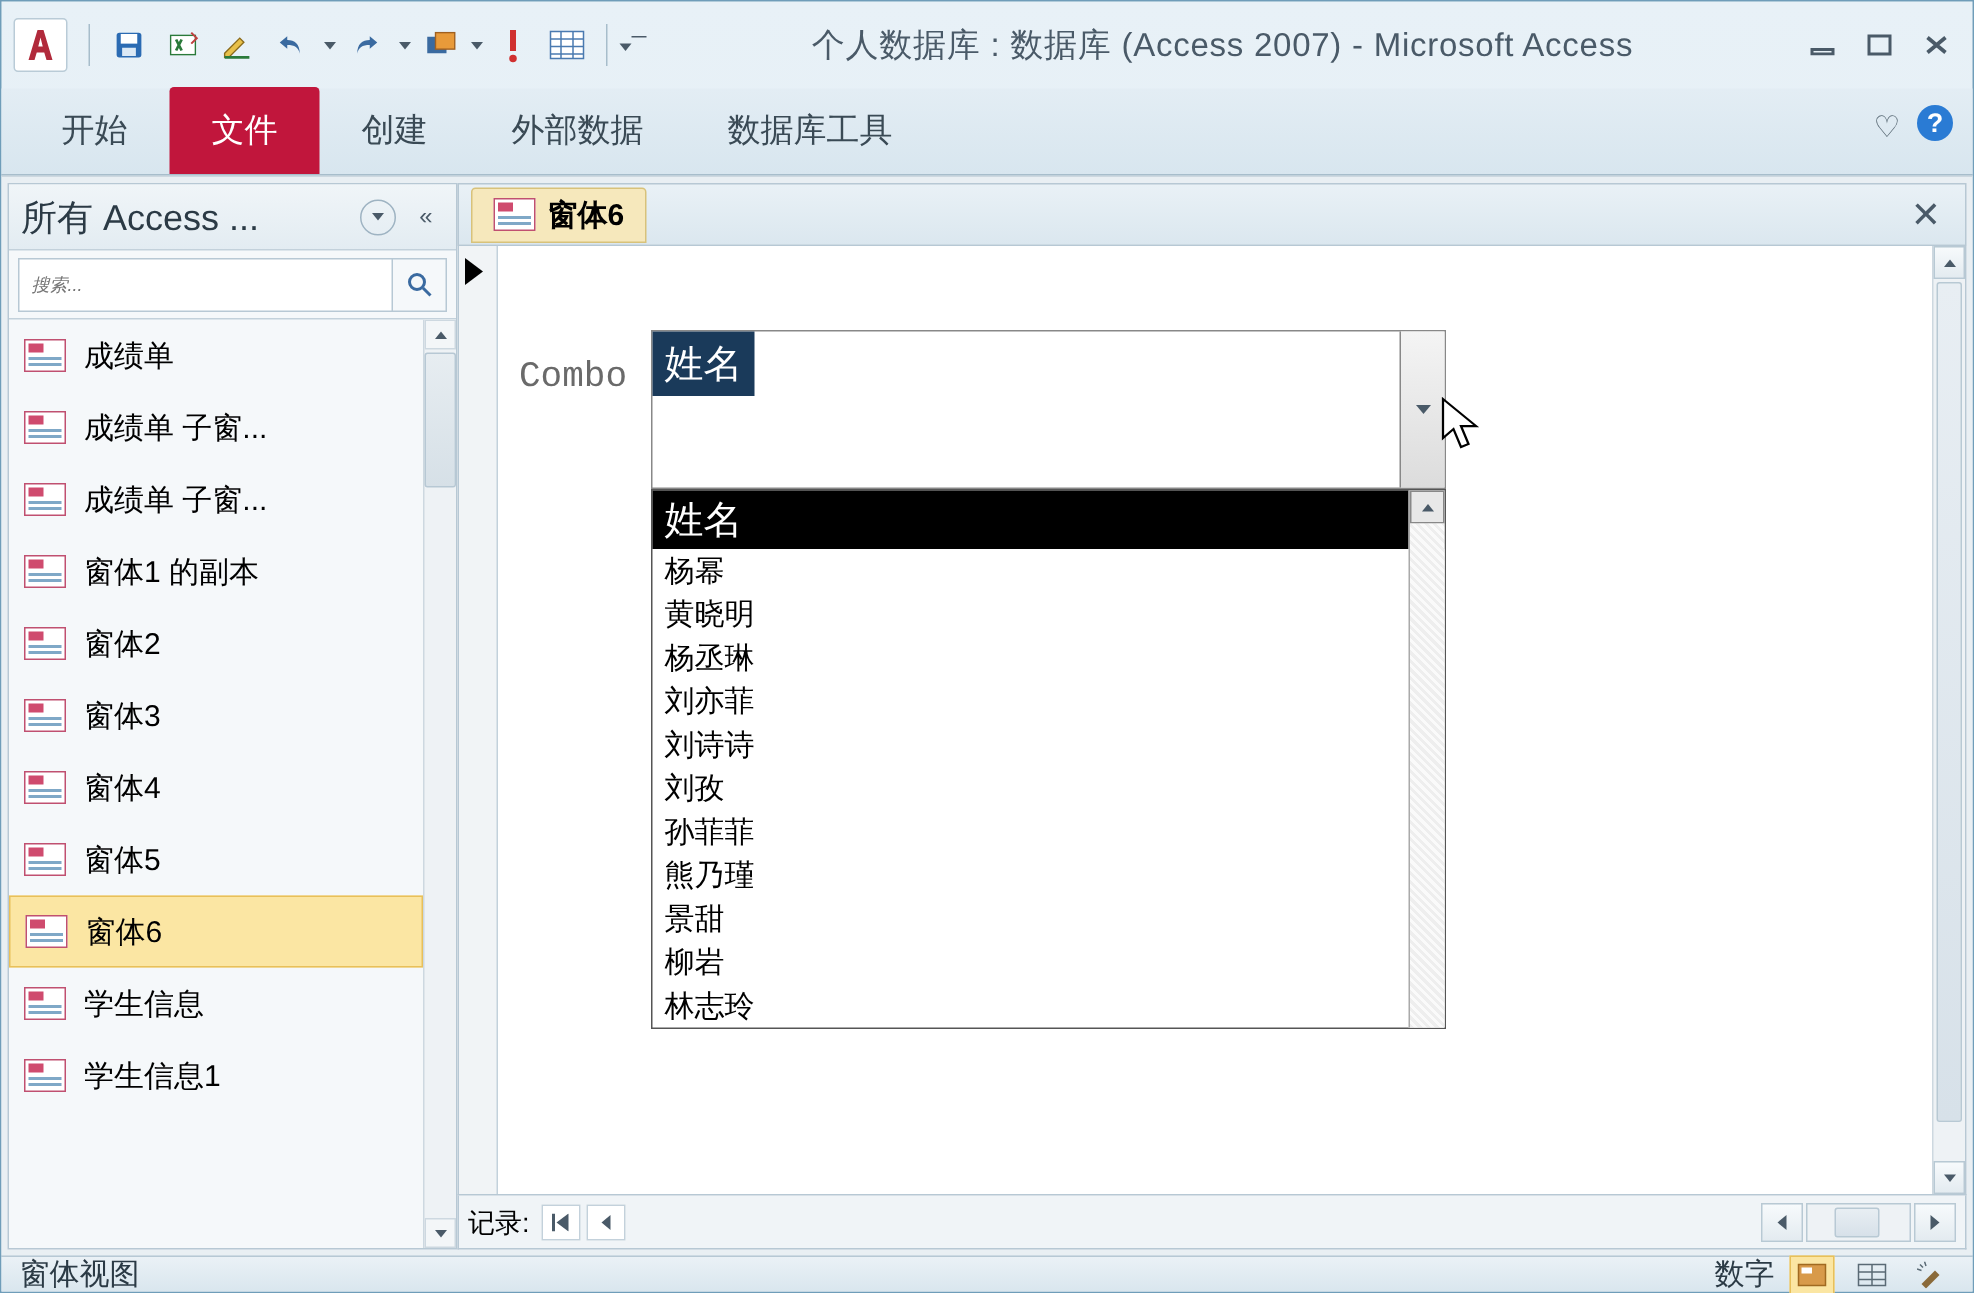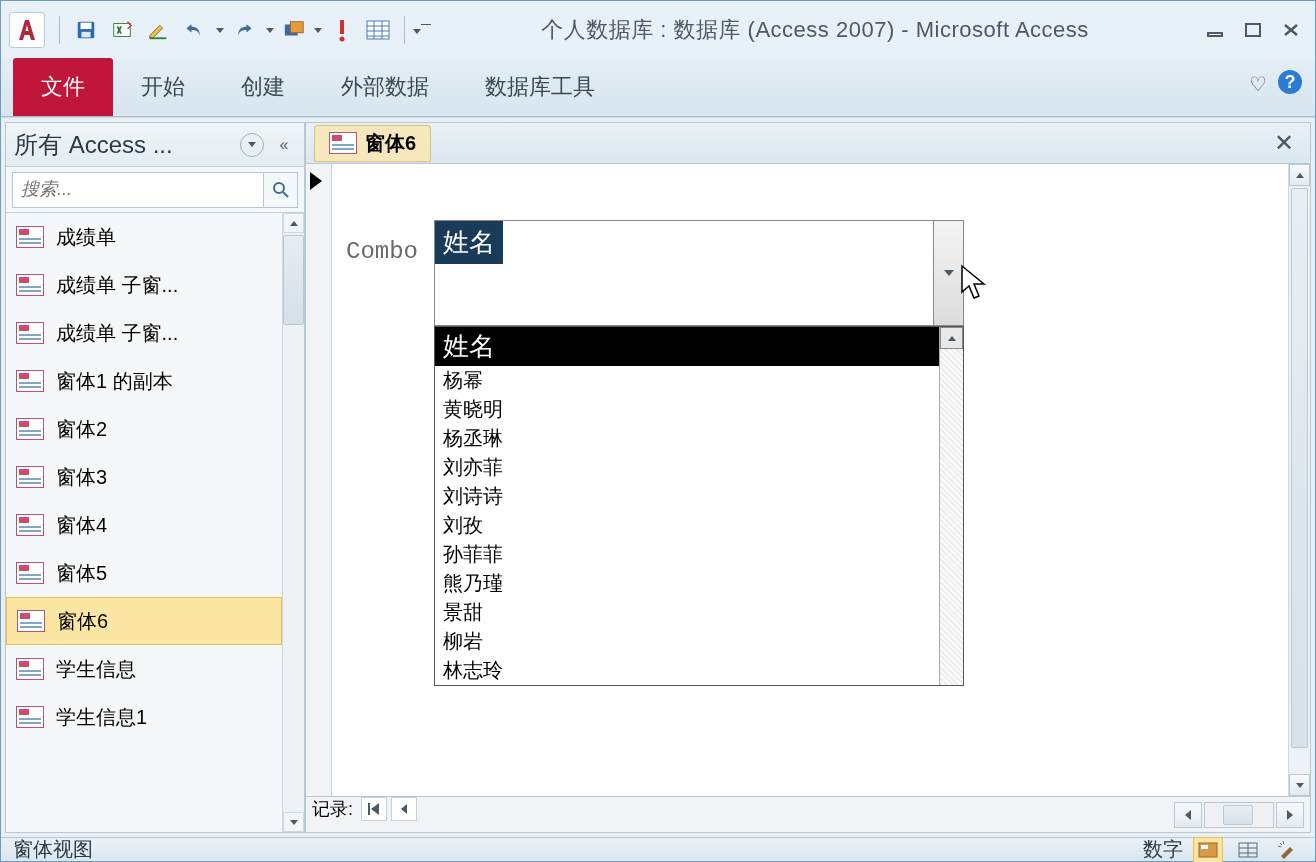--- a/index.html
+++ b/index.html
@@ -28,21 +28,21 @@
 
 .body-area { flex: 1; display: flex; background: #e9eff3; border-top: 1px solid #cdd8e0; overflow:hidden; }
 
 
 .navpane { width: 300px; background: #f5f8fa; border: 1px solid #b7c8d4; margin: 4px 0 4px 4px; display: flex; flex-direction: column; }
 .nav-header { height: 44px; display: flex; align-items: center; padding: 0 8px; border-bottom: 1px solid #c3d1db; background: linear-gradient(#f0f5f8,#e3ecf2); }
 .nav-title { flex:1; font-size: 24px; color: #2b3a45; }
 .nav-caret { width:24px;height:24px; border:1px solid #9eb3c2; border-radius:50%; display:flex;align-items:center;justify-content:center; margin-left:6px; cursor:pointer;}
 .nav-collapse { width:24px; height:24px; display:flex;align-items:center;justify-content:center; margin-left:8px; cursor:pointer;}
 .nav-search { height: 46px; display:flex; align-items:center; padding: 4px 6px; border-bottom:1px solid #c3d1db;}
-.nav-search input { flex:1; height:36px; border:1px solid #b7c8d4; padding:0 8px; font-size:18px; font-style:italic; color:#555; }
+.nav-search input { flex:1; height:36px; border:1px solid #b7c8d4; padding:0 8px; font-size:12px; font-style:italic; color:#555; }
 .nav-search-btn { width:36px;height:36px; border:1px solid #b7c8d4; border-left:none; display:flex;align-items:center;justify-content:center; cursor:pointer;}
 .nav-list { flex:1; overflow-y:auto; position:relative; }
 .nav-list-inner { }
 .nav-item { height: 48px; display:flex; align-items:center; padding:0 10px; font-size:20px; cursor:pointer; gap:12px; }
 .nav-item.selected { background:#fbe6a3; border:1px solid #e8c05a; }
 .form-icon { width:28px; height:22px; background:#fff; border:1px solid #c05070; position:relative; }
 .form-icon::before { content:""; position:absolute; left:2px; top:2px; width:10px; height:6px; background:#cf4b6e; }
 .form-icon::after { content:""; position:absolute; left:2px; top:11px; right:2px; height:2px; background:#7fa8c7; box-shadow:0 4px 0 #7fa8c7; }
 .nav-scrollbar { position:absolute; right:0; top:0; width:22px; height:100%; background:#eef2f5; border-left:1px solid #cdd8e0;}
 .nav-scroll-up,.nav-scroll-down{height:20px;display:flex;align-items:center;justify-content:center;background:#f3f6f8;border:1px solid #cdd8e0;}
@@ -66,21 +66,21 @@
 .dd-header { background:#000; color:#fff; font-size:26px; padding:2px 8px;}
 .dd-item { font-size:20px; padding:1px 8px; cursor:pointer; }
 .dd-scroll { position:absolute; right:0; top:0; width:24px; height:100%; background:#fff; border-left:1px solid #aaa;}
 .dd-scroll-up{height:22px;border:1px solid #888;background:#e8e8e8;display:flex;align-items:center;justify-content:center;}
 .dd-scroll-track{height:calc(100% - 22px);background:repeating-linear-gradient(45deg,#eee,#eee 2px,#fafafa 2px,#fafafa 4px);}
 .doc-vscroll{position:absolute;right:0;top:0;width:22px;height:100%;background:#eef2f5;border-left:1px solid #cdd8e0;}
 .doc-vscroll .sb-btn{height:22px;background:linear-gradient(#f7fafc,#e3ebf0);border:1px solid #b8c9d4;display:flex;align-items:center;justify-content:center;}
 .doc-vscroll .sb-thumb{height:560px;background:linear-gradient(#e8eef3,#d7e1e9);border:1px solid #b8c9d4;border-radius:2px;margin:2px;}
 
 
-.recnav { height:36px; background:#f0f4f7; border:1px solid #b7c8d4; border-top:none; display:flex; padding:0 6px; font-size:18px; gap:4px;}
+.recnav { height:36px; background:#f0f4f7; border:1px solid #b7c8d4; border-top:none; display:flex; align-items:center; padding:0 6px; font-size:18px; gap:4px;}
 .recnav-label{margin-right:4px;}
 .recnav-btn{width:26px;height:24px;border:1px solid #c3d1db;background:#fff;display:flex;align-items:center;justify-content:center;cursor:pointer;}
 .recnav-hscroll{margin-left:auto;display:flex;align-items:center;gap:2px;}
 .recnav-hscroll .hs-btn{width:28px;height:26px;border:1px solid #b8c9d4;background:linear-gradient(#f7fafc,#e3ebf0);display:flex;align-items:center;justify-content:center;cursor:pointer;}
 .recnav-hscroll .hs-track{width:70px;height:26px;border:1px solid #b8c9d4;background:#eef2f5;position:relative;}
 .recnav-hscroll .hs-thumb{position:absolute;left:18px;top:2px;width:30px;height:20px;background:linear-gradient(#e8eef3,#d7e1e9);border:1px solid #b8c9d4;border-radius:2px;}
 
 
 .statusbar { height:24px; background:linear-gradient(#eaf1f6,#d9e6ee); border-top:1px solid #b7c8d4; display:flex; align-items:center; padding:0 12px; font-size:20px; color:#2b3a45;}
 .status-left{flex:1;}
@@ -191,22 +191,22 @@
         </div>
       <div class="win-btn">
           <svg width="18" height="16">
             <path d="M3 3 L15 13 M15 3 L3 13" stroke="#4a5a68" stroke-width="2.5"></path>
           </svg>
         </div>
     </div>
   </div>
 
   <div class="ribbon-tabs">
+    <div class="tab">开始</div>
     <div class="tab active">文件</div>
-    <div class="tab">开始</div>
     <div class="tab">创建</div>
     <div class="tab">外部数据</div>
     <div class="tab">数据库工具</div>
     <div class="ribbon-right">
       <div style="font-size:20px;color:#5a6a75;cursor:pointer;">♡</div>
       <div><svg width="26" height="26">
             <circle cx="13" cy="13" r="12" fill="#2a7bd4"></circle>
             <text x="13" y="19" text-anchor="middle" fill="#fff" font-size="18" font-weight="bold">?</text>
           </svg></div>
     </div>

